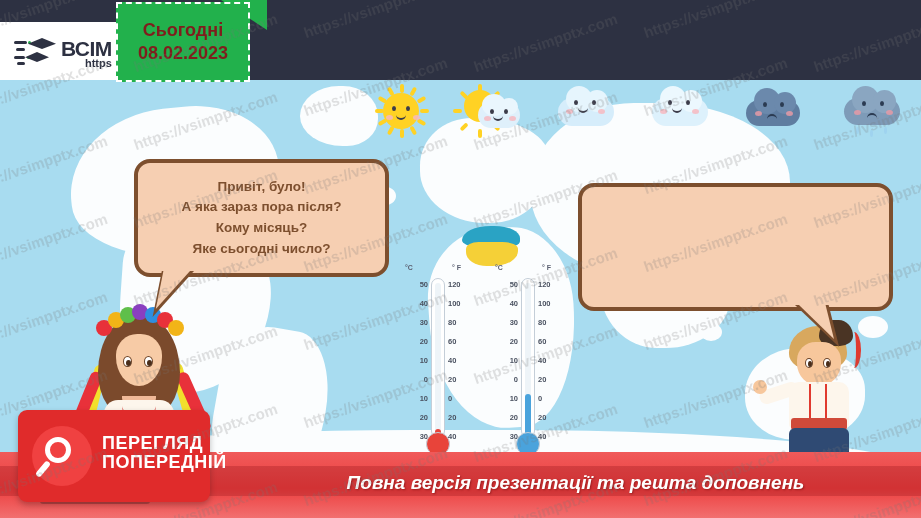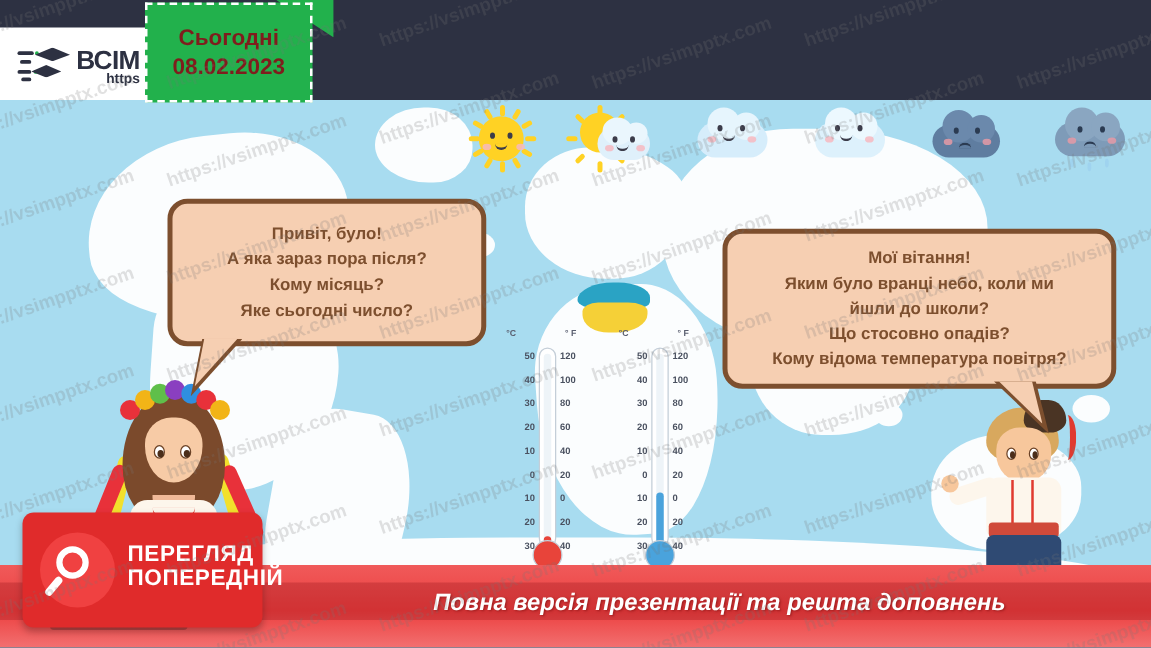--- a/index.html
+++ b/index.html
@@ -440,27 +440,20 @@
       <span>Привіт, було!</span><br>
       <span>А яка зараз пора після?</span><br>
       <span>Кому місяць?</span><br>
       <span>Яке сьогодні число?</span>
     </p>
     <div class="tail-l-o"></div>
     <div class="tail-l-i"></div>
   </div>
 
   <div class="bubble bubble-right">
-    <p>
-      <span>Мої вітання!</span><br>
-      <span>Яким було вранці небо, коли ми</span><br>
-      <span>йшли до школи?</span><br>
-      <span>Що стосовно опадів?</span><br>
-      <span>Кому відома температура повітря?</span>
-    </p>
     <div class="tail-r-o"></div>
     <div class="tail-r-i"></div>
   </div>
 
   <div class="topbar">
     <div class="topbar-white"></div>
     <div class="green-wedge"></div>
   </div>
 
   <div class="logo">

